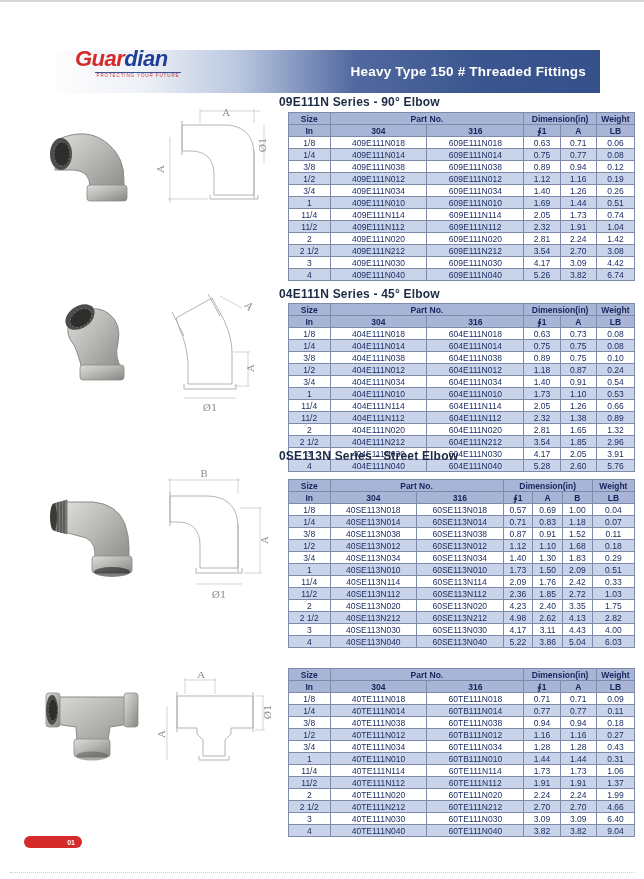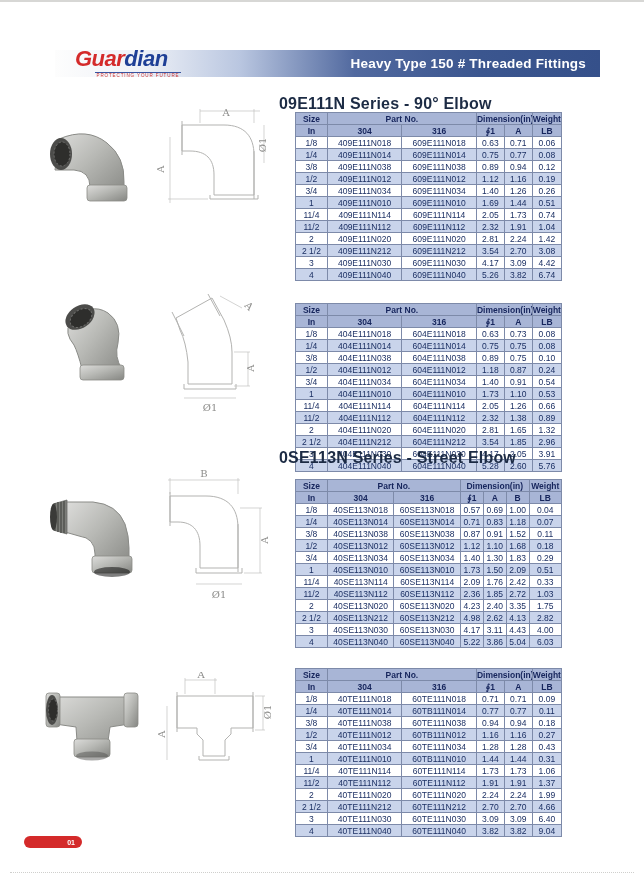--- a/index.html
+++ b/index.html
@@ -2,36 +2,36 @@
 <html><head>
 <meta charset="utf-8">
 <style>
   html,body{margin:0;padding:0;background:#ffffff;}
   .page{position:relative;width:644px;height:879px;background:#ffffff;overflow:hidden;
         font-family:"Liberation Sans",sans-serif;}
   .scan-edge-top{position:absolute;left:0;top:0;width:100%;height:2px;background:#d7d7d5;}
   .scan-edge-bottom{position:absolute;left:10px;right:10px;bottom:6px;border-top:1px dotted #cfcfcd;}
 
   
-  .header-bar{position:absolute;left:55px;top:50px;width:545px;height:27px;
+  .header-bar{position:absolute;left:55px;top:50px;width:545px;height:43px;
     background:linear-gradient(90deg,#fdfdfd 0%,#eef1f7 16%,#b9c6e0 34%,#51699f 55%,#3b568f 78%,#35508a 100%);
     display:flex;align-items:center;justify-content:flex-end;}
   .header-title{color:#ffffff;font-weight:bold;font-size:13.5px;padding-right:14px;letter-spacing:.2px;}
   .logo{position:absolute;left:75px;top:48px;line-height:1;}
   .logo-main{font-size:22px;font-weight:bold;letter-spacing:-.5px;font-style:italic;}
   .logo-red{color:#d42a2a;}
   .logo-blue{color:#1e3f96;}
   .logo-tagline{font-size:4.5px;color:#cc3333;letter-spacing:.9px;margin:2px 0 0 20px;
     border-top:1px solid #3a55a0;padding-top:1px;width:86px;text-align:center;}
 
   
-  .section-title{position:absolute;left:279px;width:330px;font-size:16px;font-weight:bold;
+  .section-title{position:absolute;left:279px;width:330px;font-size:12px;font-weight:bold;
     color:#1c2b44;letter-spacing:.2px;}
 
-  table.fittings{position:absolute;left:295px;width:267px;border-collapse:collapse;
+  table.fittings{position:absolute;left:288px;width:347px;border-collapse:collapse;
     font-size:8.5px;color:#1b2f63;table-layout:fixed;
     border:1px solid #44527a;}
   table.fittings th,table.fittings td{border:1px solid #7d8aa9;padding:0;height:11px;
     text-align:center;vertical-align:middle;overflow:hidden;white-space:nowrap;}
   table.fittings th{background:#a8b5d6;font-weight:bold;color:#16255c;font-size:8.5px;}
   table.fittings tbody tr:nth-child(even){background:#c9d4eb;}
   table.fittings tbody tr:nth-child(odd){background:#ffffff;}
 
   
   .photo,.drawing{position:absolute;}
@@ -205,20 +205,21 @@
     <line class="dim" x1="106" y1="6" x2="106" y2="20"></line>
     <line class="dim" x1="52" y1="6" x2="52" y2="20"></line>
     <text x="78" y="13" text-anchor="middle">A</text>
     <line class="dim" x1="22" y1="34" x2="22" y2="100"></line>
     <line class="dim" x1="20" y1="96" x2="60" y2="96"></line>
     <text x="16" y="66" transform="rotate(-90 16 66)" text-anchor="middle">A</text>
     <line class="dim" x1="116" y1="22" x2="116" y2="60"></line>
     <text x="120" y="44" transform="rotate(-90 118 44)" text-anchor="middle">Ø1</text>
   </svg>
 
+  <div class="section-title" style="top:287px;">04E111N Series - 45°  Elbow</div>
   <table class="fittings" style="top:303px;">
       <colgroup>
         <col style="width: 12%;">
         <col style="width: 28%;">
         <col style="width: 28%;">
         <col style="width: 10.5%;">
         <col style="width: 10.5%;">
         <col style="width: 11%;">
       </colgroup>
       <thead>

